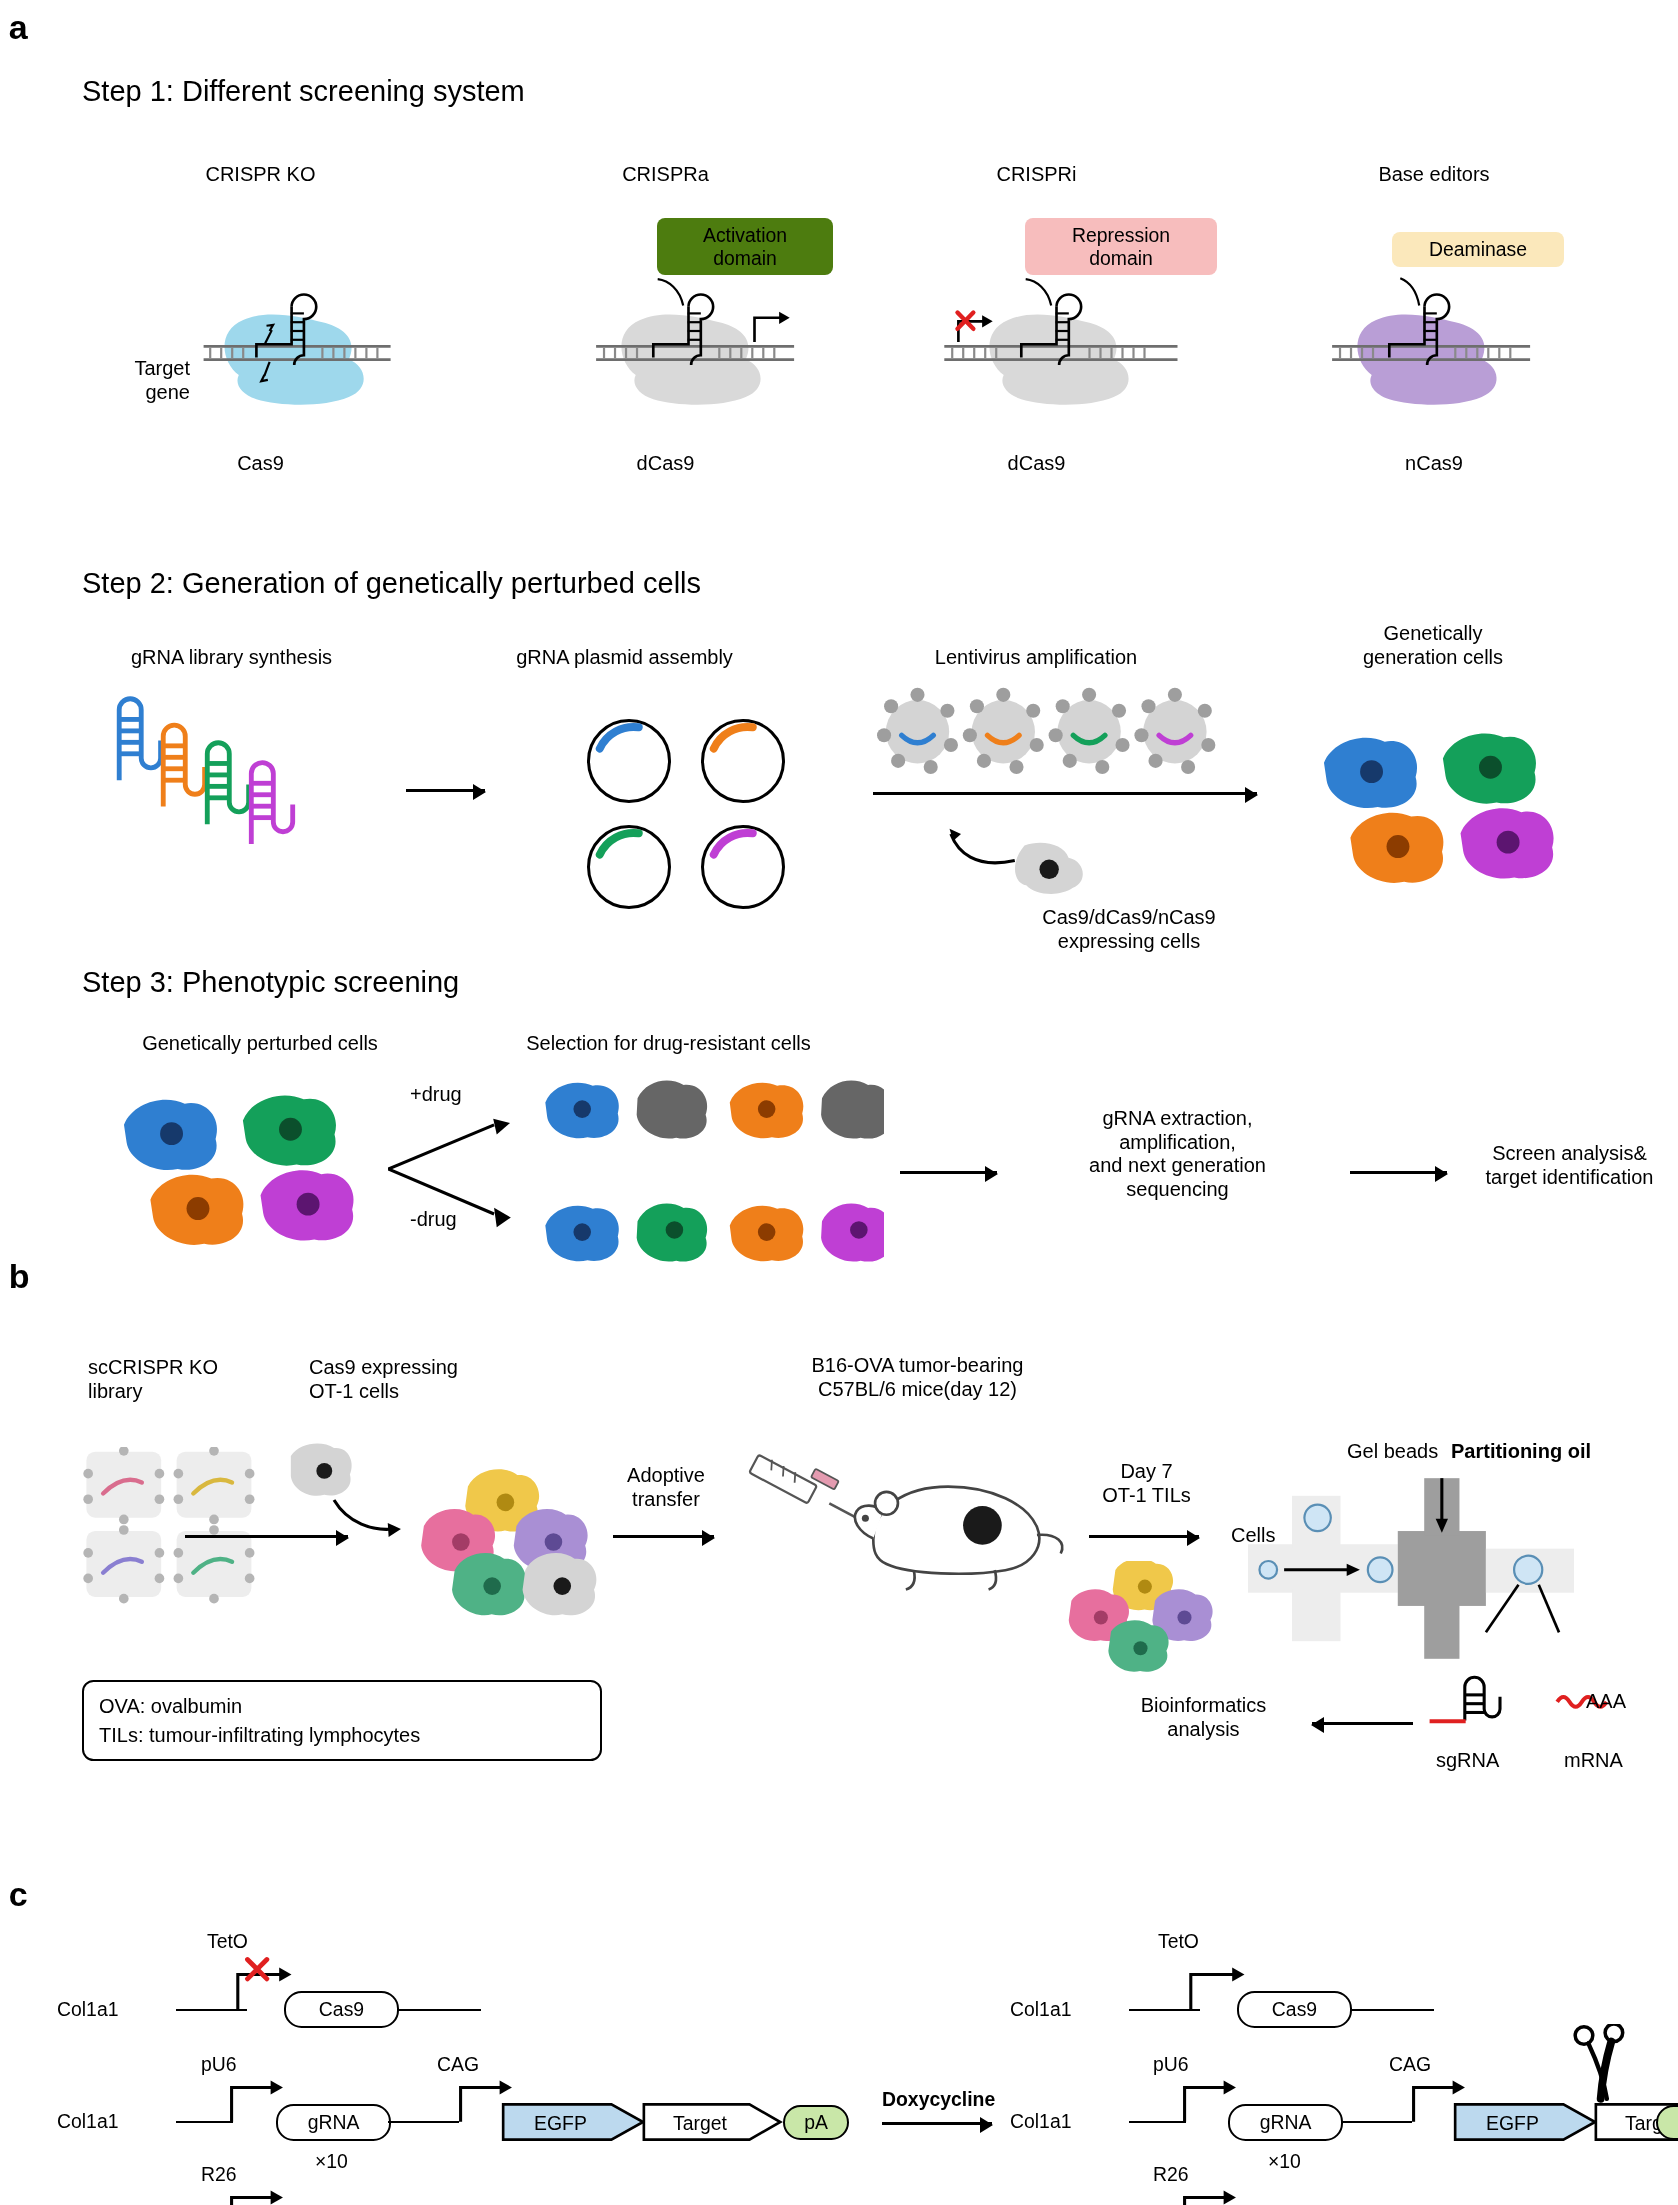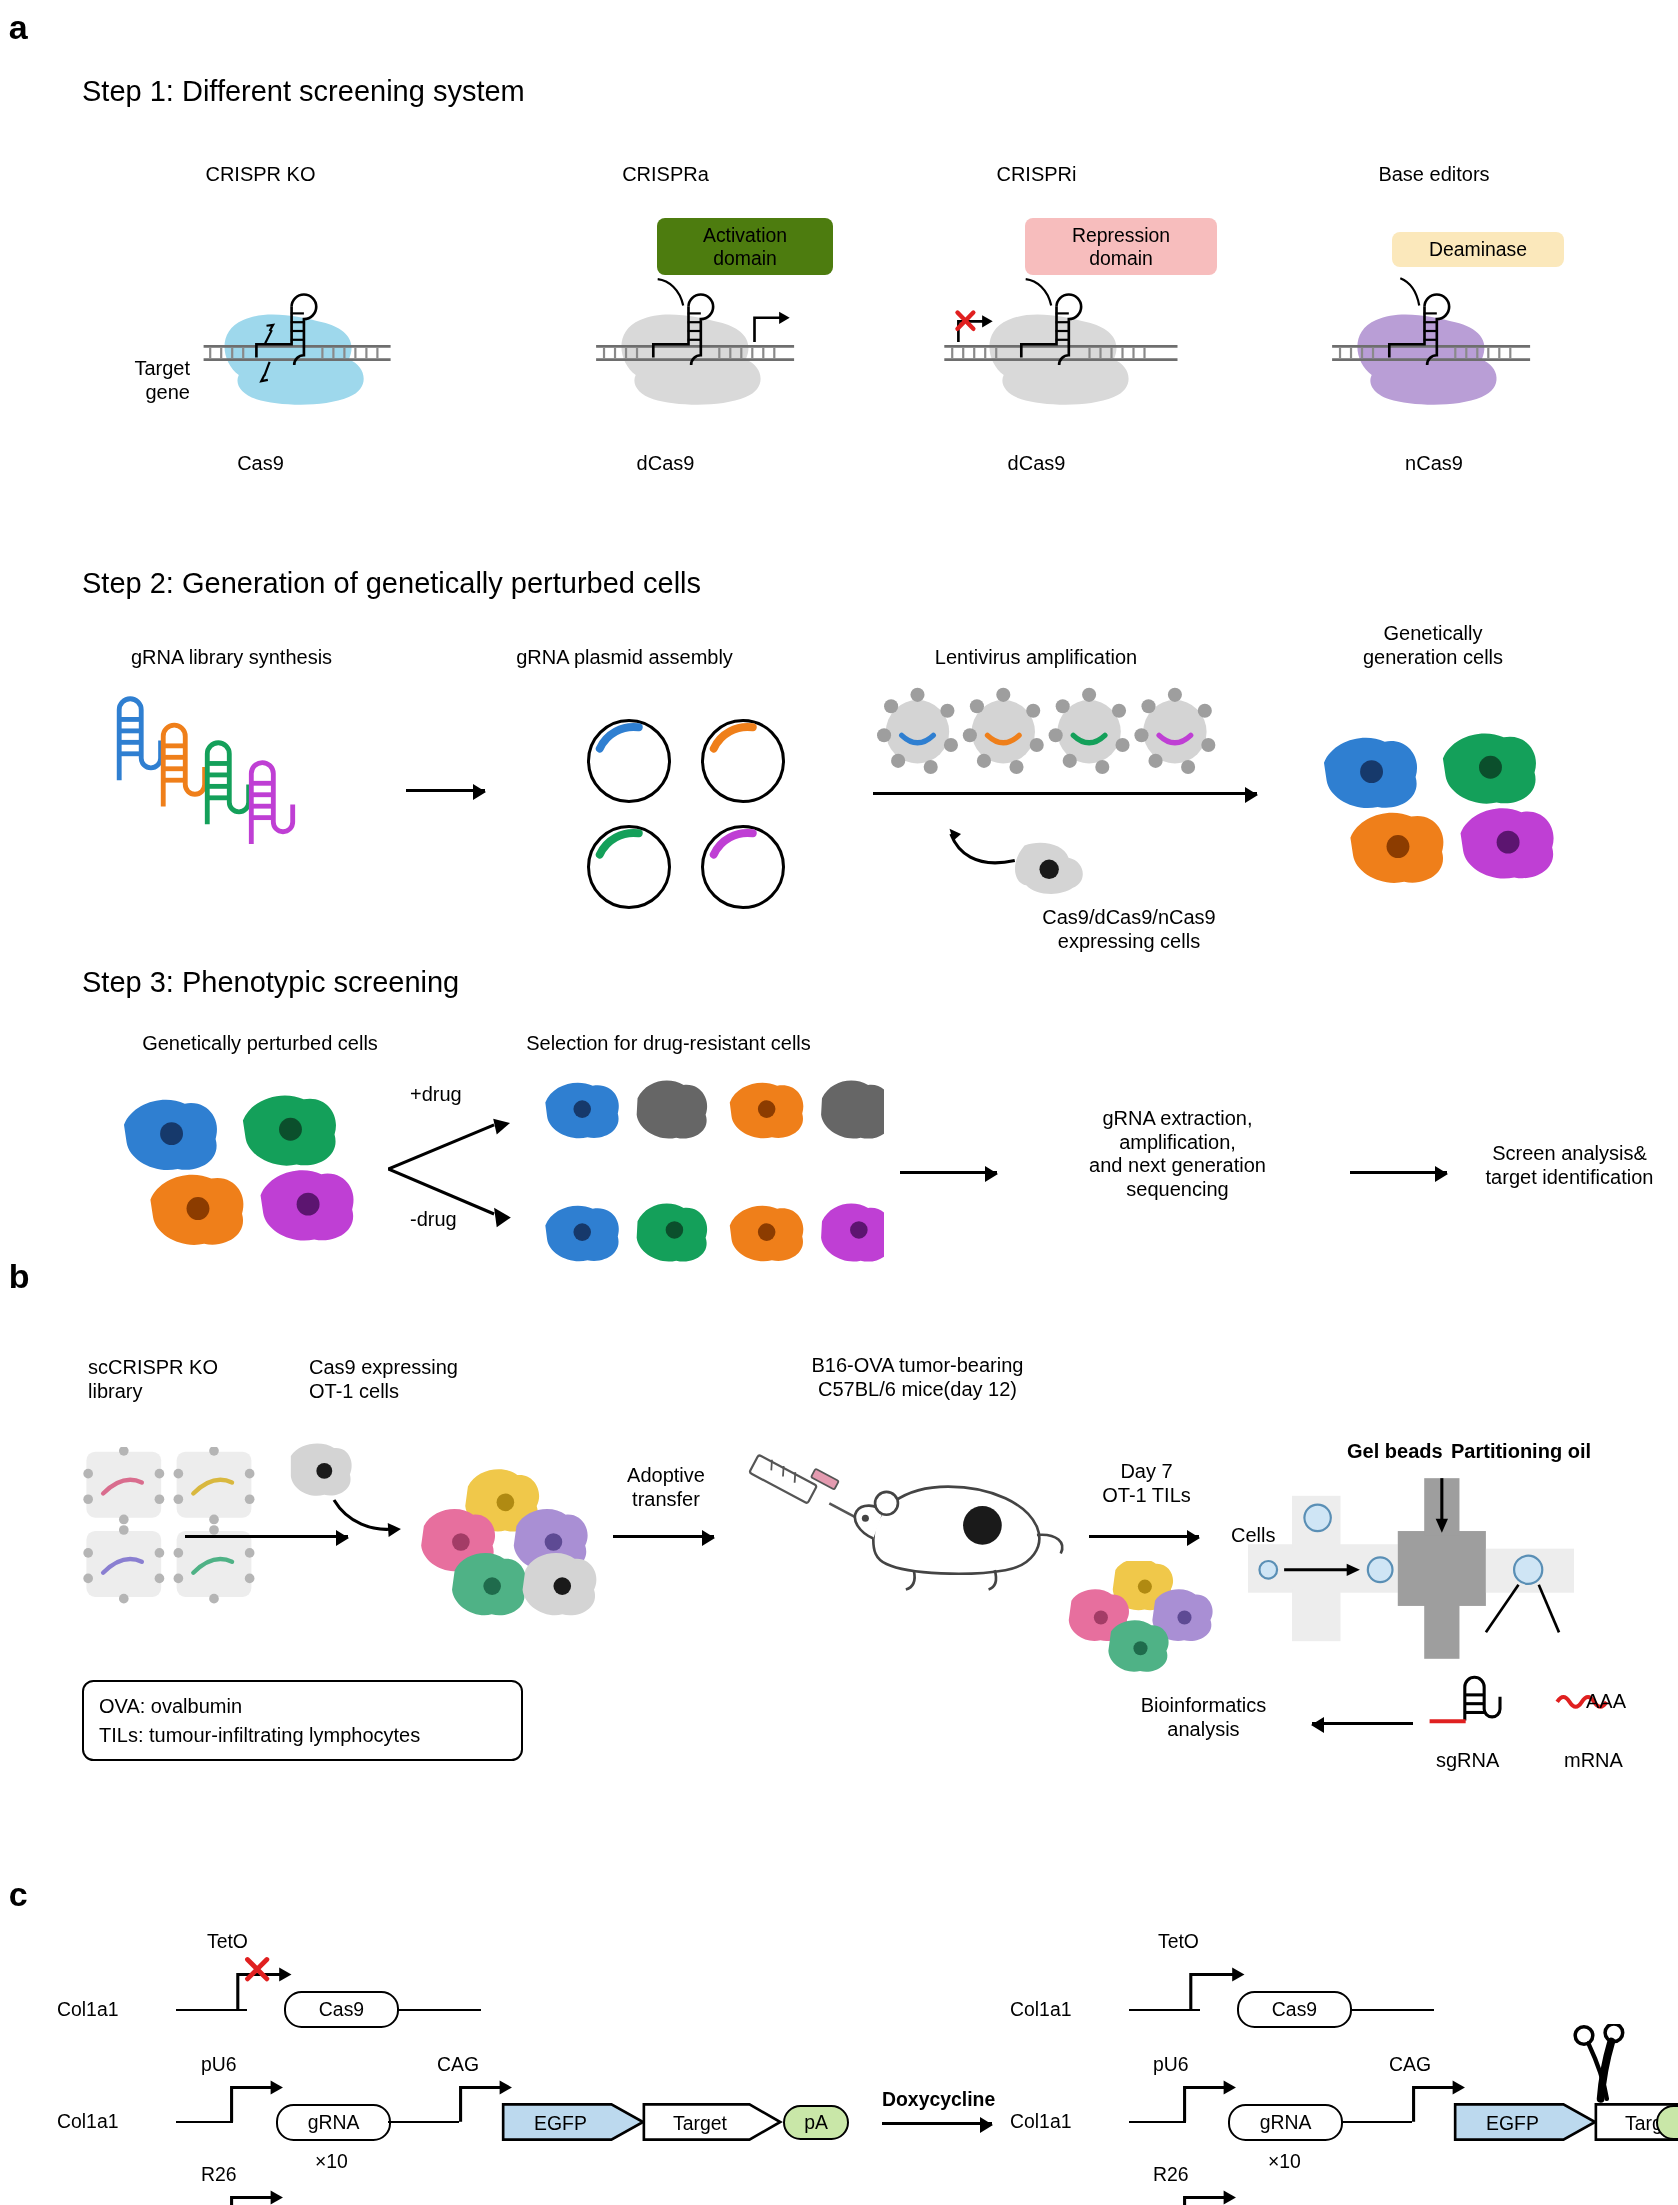--- a/index.html
+++ b/index.html
@@ -621,21 +621,21 @@
 
     <line x1="440" y1="20" x2="440" y2="118" stroke="#000" stroke-width="7"></line>
     <path d="M426,112 l14,32 l14,-32 z" fill="#000"></path>
 
     <circle cx="636" cy="228" r="32" fill="#cfe5f5" stroke="#5a8fb5" stroke-width="5"></circle>
 
     <line x1="614" y1="262" x2="540" y2="370" stroke="#000" stroke-width="6"></line>
     <line x1="660" y1="262" x2="706" y2="370" stroke="#000" stroke-width="6"></line>
   </svg>
 </div>
-<div class="abs label" style="left:1347px; top:1440px;font-weight:bold;">Gel beads</div>
+<div class="abs label" style="left:1347px; top:1440px;">Gel beads</div>
 <div class="abs label" style="left:1451px; top:1440px; font-weight:bold;">Partitioning oil</div>
 <div class="abs label" style="left:1231px; top:1524px;">Cells</div>
 
 <div class="abs" style="left:1425px; top:1672px; width:238px; height:88px;">
   <svg width="238" height="88" viewBox="0 0 540 200">
     <g fill="none" stroke="#000" stroke-width="7">
       <path d="M90,110 L90,34 a22,22 0 0 1 44,0 L134,84 a18,18 0 0 0 36,0 L170,56"></path>
       <line x1="90" y1="52" x2="134" y2="52"></line>
       <line x1="90" y1="72" x2="134" y2="72"></line>
       <line x1="90" y1="92" x2="134" y2="92"></line>
@@ -645,21 +645,21 @@
   </svg>
 </div>
 <div class="abs label" style="left:1436px; top:1749px;">sgRNA</div>
 <div class="abs label" style="left:1586px; top:1690px;">AAA</div>
 <div class="abs label" style="left:1564px; top:1749px;">mRNA</div>
 
 <div class="arrow-h" style="left:1312px; top:1722px; width:101px; border-top-color:#000; transform:scaleX(-1);"></div>
 <div class="abs label center multi" style="left:1100px; top:1694px; width:207px;">Bioinformatics
 analysis</div>
 
-<div class="abs note-box" style="left:82px; top:1680px; width:441px;">OVA: ovalbumin
+<div class="abs note-box" style="left:82px; top:1680px; width:520px;">OVA: ovalbumin
 TILs: tumour-infiltrating lymphocytes</div>
 
 <div class="abs panel-letter" style="left:8.8px; top:1877px;">c</div>
 
 <div class="abs label-c" style="left:57px; top:1998px;">Col1a1</div>
 <div class="gene-line" style="left:176px; top:2009px; width:71px;"></div>
 <div class="abs label-c" style="left:207px; top:1930px;">TetO</div>
 <div class="abs" style="left:229px; top:1954px; width:88px; height:62px;">
   <svg width="88" height="62" viewBox="0 0 200 140">
     <path d="M20,125 L20,46 L120,46" stroke="#000" stroke-width="7" fill="none"></path>

